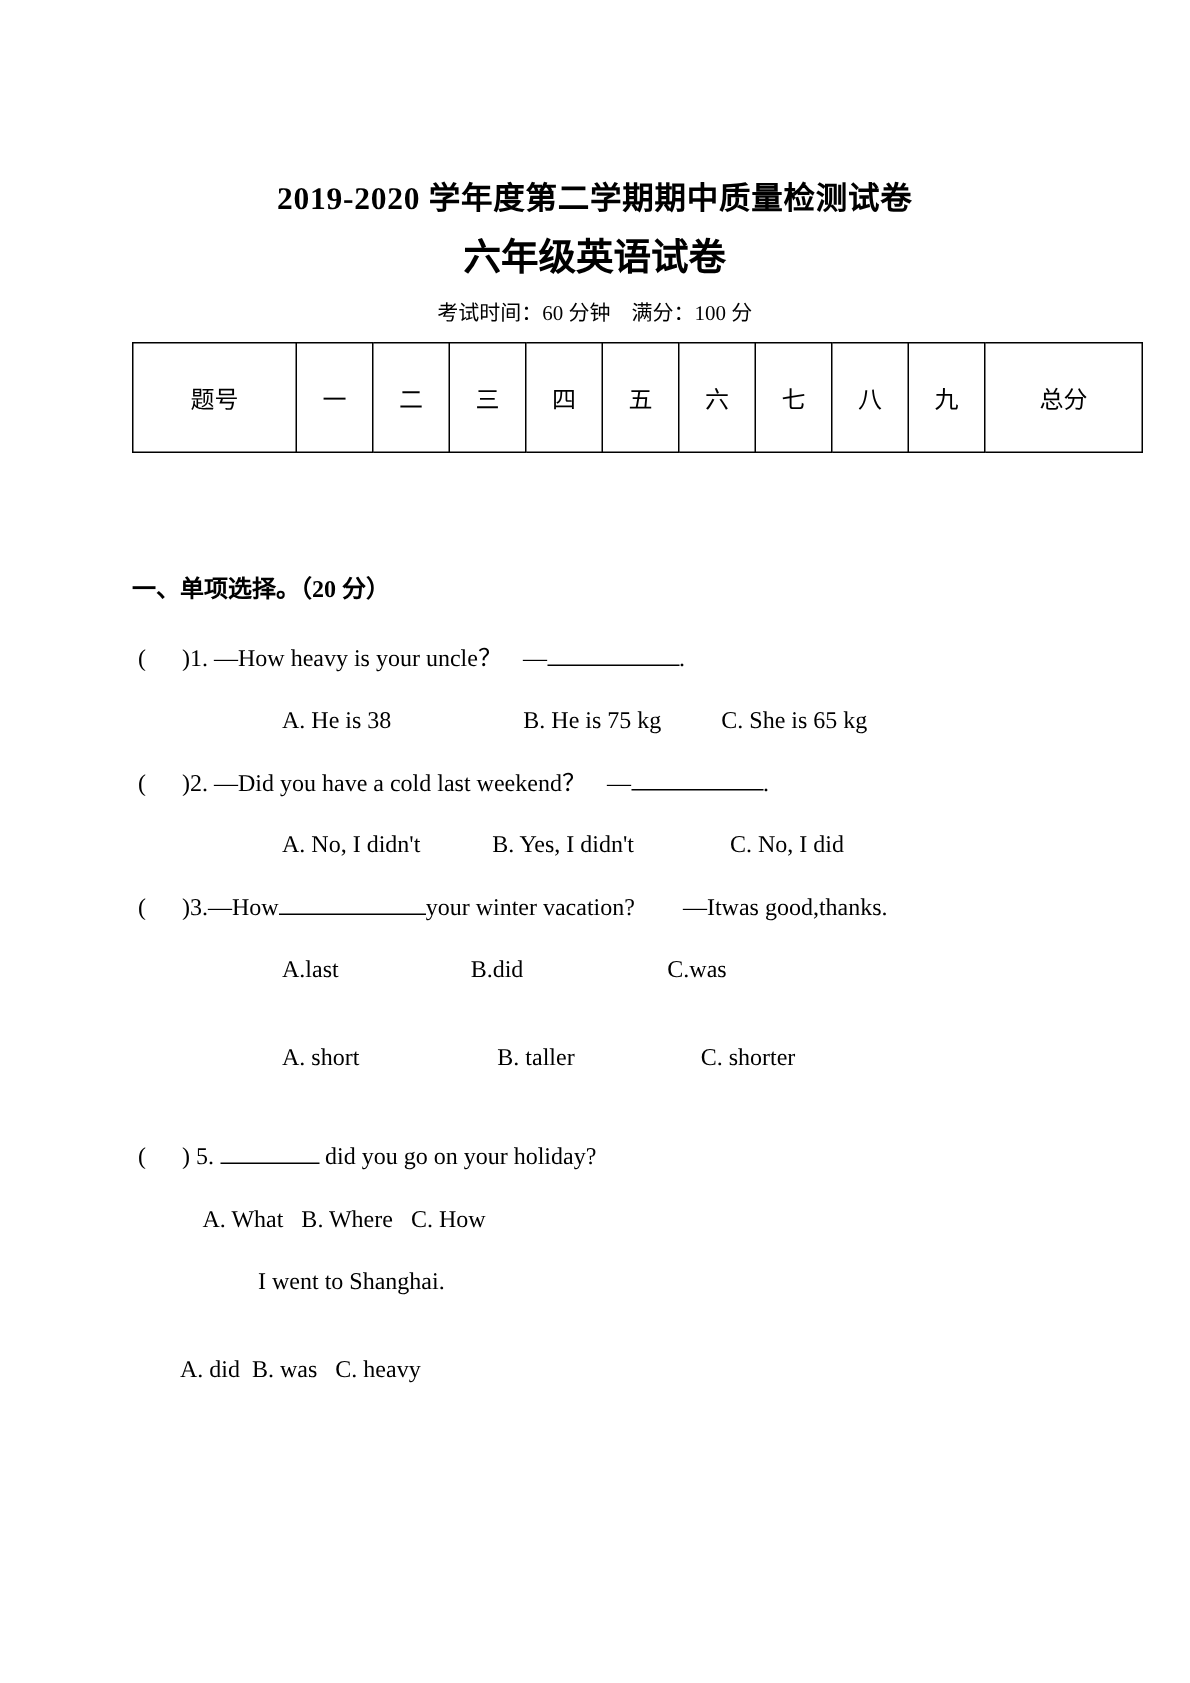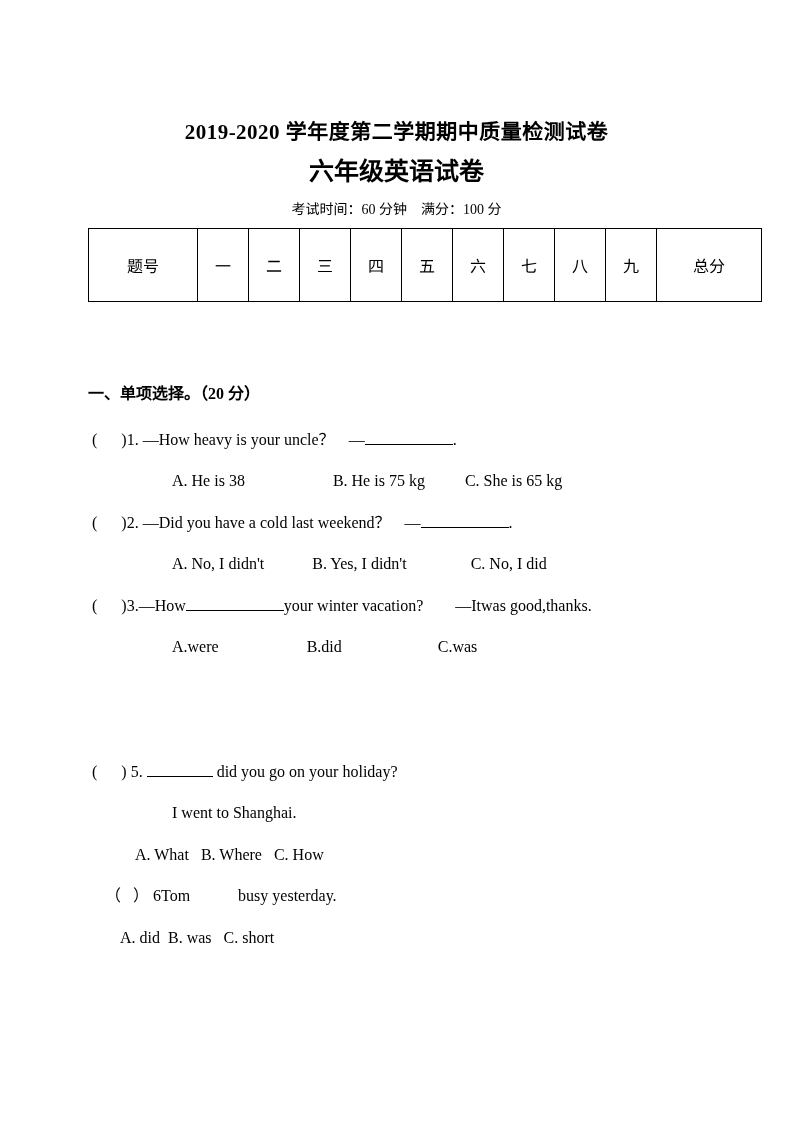--- a/index.html
+++ b/index.html
@@ -97,21 +97,21 @@
 
   
   .q-block { position: absolute; left: 0; width: 793px; }
   .q-line {
     font-size: 16px;
     line-height: 24px;
     white-space: pre;
     font-family: "Liberation Serif", "DejaVu Serif", serif;
   }
   .q-stem    { padding-left: 92px; }
-  .q-opts    { padding-left: 172px; }
+  .q-opts    { padding-left: 172px; margin-left: 16px; }
   .q-opts-narrow { padding-left: 135px; }
   .q-cont    { padding-left: 172px; }
   .q-stem-ind { padding-left: 105px; }
   .q-opts-ind { padding-left: 120px; }
 
   .blank-u {
     display: inline-block;
     border-bottom: 1px solid #000000;
     height: 14px;
     vertical-align: baseline;
@@ -157,31 +157,31 @@
     <div class="q-line q-opts" style="margin-top:17px;">A. He is 38                      B. He is 75 kg          C. She is 65 kg</div>
   </div>
 
   <div class="q-block" style="top:511px;">
     <div class="q-line q-stem"><span>(      )2. —Did you have a cold last weekend？</span><span class="gap-s"></span><span>—</span><span class="blank-u b-md"></span><span>.</span></div>
     <div class="q-line q-opts" style="margin-top:17px;">A. No, I didn't            B. Yes, I didn't                C. No, I did</div>
   </div>
 
   <div class="q-block" style="top:594px;">
     <div class="q-line q-stem"><span>(      )3.—How</span><span class="blank-u b-lg"></span><span>your winter vacation?</span><span>　　—Itwas good,thanks.</span></div>
-    <div class="q-line q-opts" style="margin-top:17px;">A.were                      B.did                        C.was</div>
+    <div class="q-line q-opts" style="margin-top:17px;">A.last                      B.did                        C.was</div>
   </div>
 
   <div class="q-block" style="top:677px;">
+    <div class="q-line q-opts" style="margin-top:17px;">A. short                       B. taller                     C. shorter</div>
   </div>
 
   <div class="q-block" style="top:760px;">
     <div class="q-line q-stem"><span>(      ) 5. </span><span class="blank-u b-sm"></span><span> did you go on your holiday?</span></div>
+    <div class="q-line q-opts-narrow" style="margin-top:18px;">A. What   B. Where   C. How</div>
     <div class="q-line q-cont" style="margin-top:17px;">I went to Shanghai.</div>
-    <div class="q-line q-opts-narrow" style="margin-top:18px;">A. What   B. Where   C. How</div>
   </div>
 
   <div class="q-block" style="top:884px;">
-    <div class="q-line q-stem-ind">（   ） 6Tom            busy yesterday.</div>
-    <div class="q-line q-opts-ind" style="margin-top:18px;">A. did  B. was   C. short</div>
+    <div class="q-line q-opts-ind" style="margin-top:18px;">A. did  B. was   C. heavy</div>
   </div>
 
 
 </div>
 
 </body></html>

